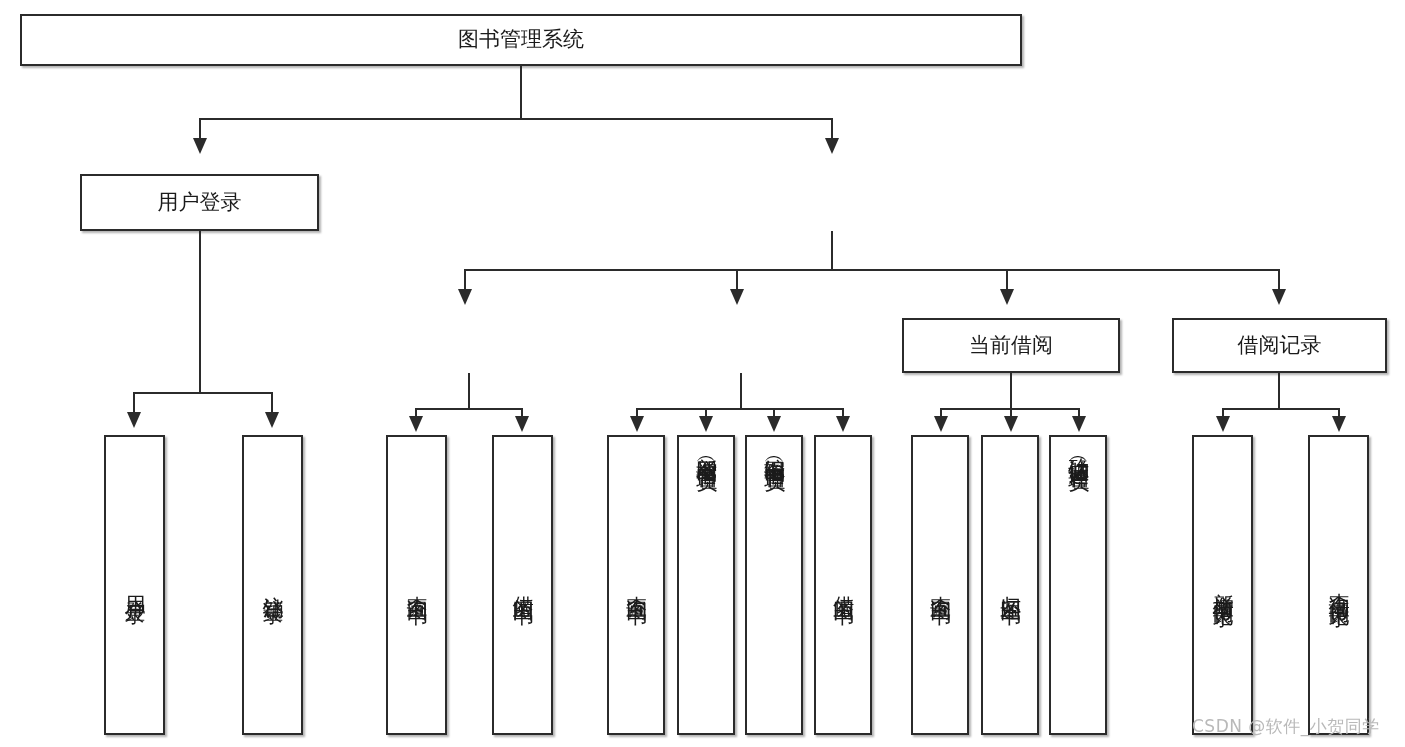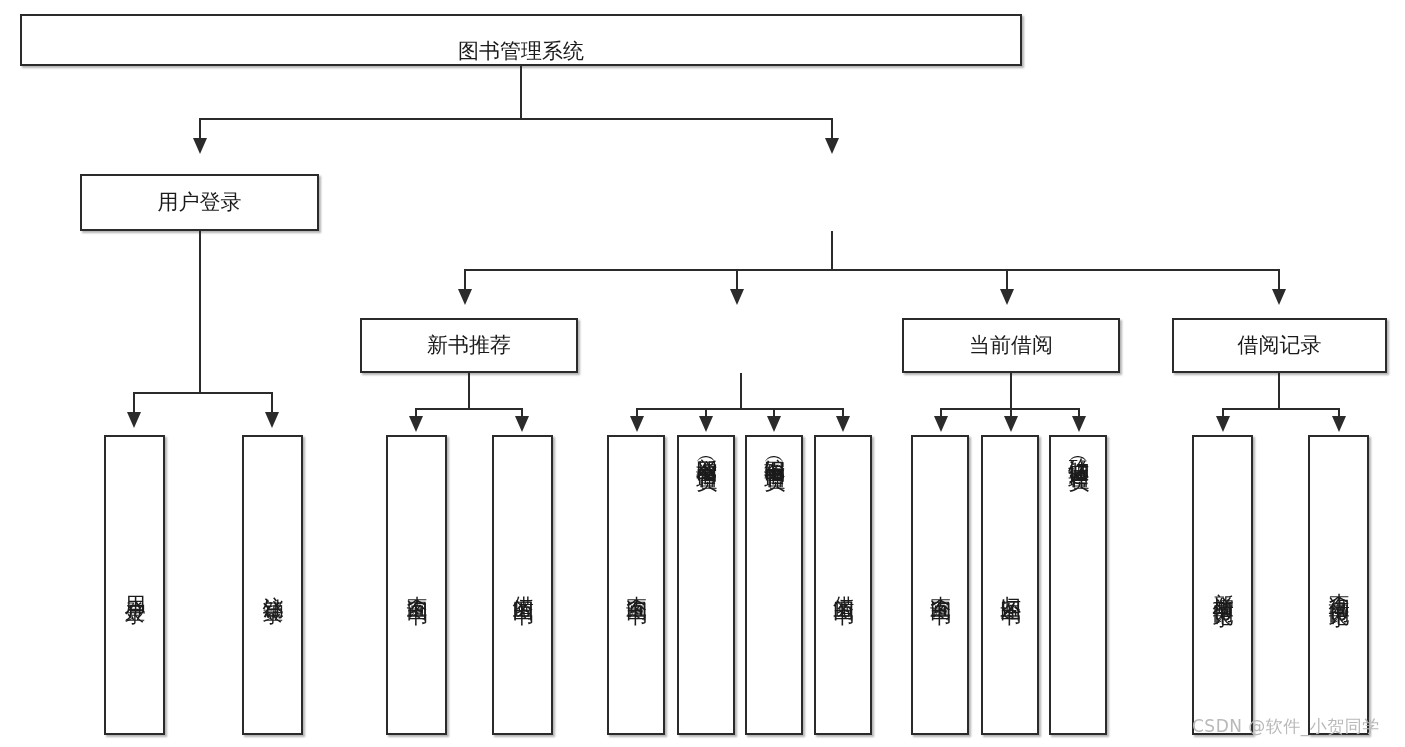--- a/index.html
+++ b/index.html
@@ -84,21 +84,21 @@
     white-space: nowrap;
     letter-spacing: 0.5px;
     pointer-events: none;
   }
 </style>
 </head>
 <body>
 
 <div id="canvas">
 
-  <div class="node root" style="left:20px; top:14px; width:1002px; height:52px;align-items:flex-end;">
+  <div class="node root" style="left:20px; top:14px; width:1002px; height:52px;">
     <span>图书管理系统</span>
   </div>
 
   <div class="vline" style="left:520px; top:66px; height:52px;"></div>
   <div class="hline" style="left:199px; top:118px; width:634px;"></div>
   <div class="vline" style="left:199px; top:118px; height:22px;"></div>
   <div class="vline" style="left:831px; top:118px; height:22px;"></div>
   <div class="arrow" style="left:193px; top:138px;"></div>
   <div class="arrow" style="left:825px; top:138px;"></div>
 
@@ -117,23 +117,20 @@
   <div class="hline" style="left:464px; top:269px; width:816px;"></div>
   <div class="vline" style="left:464px; top:269px; height:22px;"></div>
   <div class="vline" style="left:736px; top:269px; height:22px;"></div>
   <div class="vline" style="left:1006px; top:269px; height:22px;"></div>
   <div class="vline" style="left:1278px; top:269px; height:22px;"></div>
   <div class="arrow" style="left:458px; top:289px;"></div>
   <div class="arrow" style="left:730px; top:289px;"></div>
   <div class="arrow" style="left:1000px; top:289px;"></div>
   <div class="arrow" style="left:1272px; top:289px;"></div>
 
-  <div class="node level3" style="left:360px; top:318px; width:218px; height:55px;">
-    <span>新书推荐</span>
-  </div>
   <div class="node level3" style="left:902px; top:318px; width:218px; height:55px;">
     <span>当前借阅</span>
   </div>
   <div class="node level3" style="left:1172px; top:318px; width:215px; height:55px;">
     <span>借阅记录</span>
   </div>
 
   <div class="vline" style="left:468px; top:373px; height:35px;"></div>
   <div class="hline" style="left:415px; top:408px; width:108px;"></div>
   <div class="vline" style="left:415px; top:408px; height:10px;"></div>

